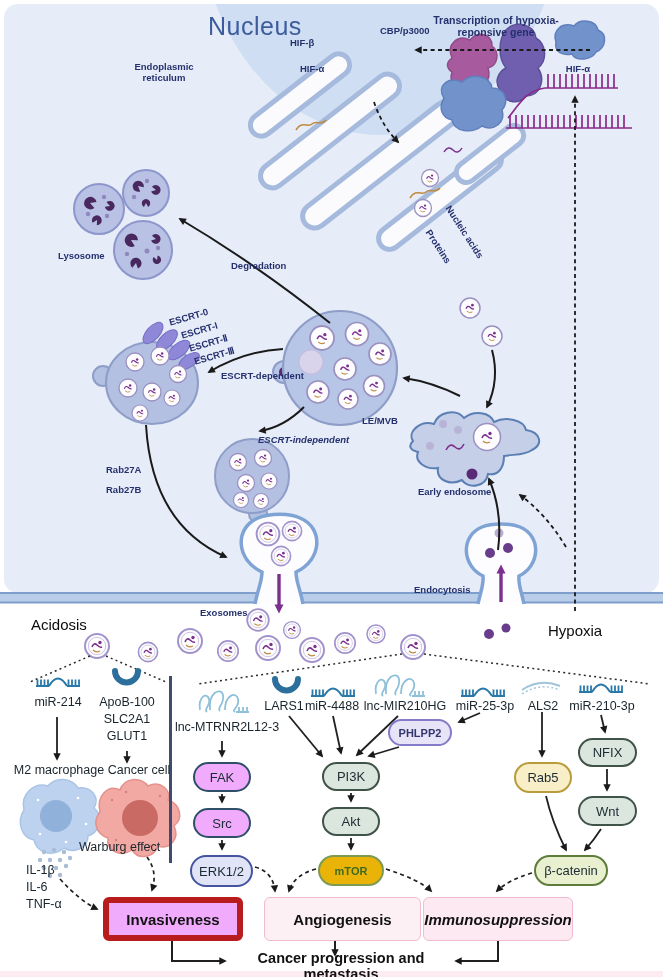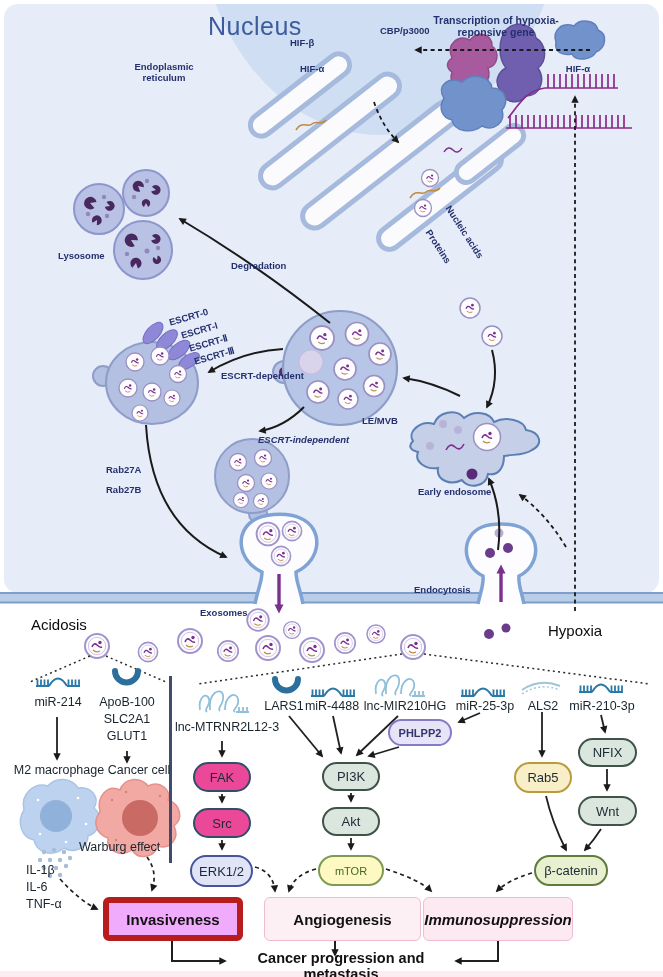--- a/index.html
+++ b/index.html
@@ -10,24 +10,24 @@
   .t{position:absolute;font-size:9.5px;font-weight:700;color:#25316e;line-height:1.15;}
   .ctr{text-align:center;}
   .nucleus-title{position:absolute;font-size:25px;font-weight:500;color:#3c5c9c;letter-spacing:.5px;}
   .rot{transform-origin:0 0;}
   
   .b{position:absolute;font-size:12.5px;color:#19242c;line-height:1.3;}
   .big{position:absolute;font-size:15px;font-weight:400;color:#0c0c0e;}
   
   .pill{position:absolute;border-radius:16px;display:flex;align-items:center;justify-content:center;
         font-size:13px;color:#1c2b33;box-sizing:border-box;}
-  .blue{background:#ec4899;border:2px solid #2f4e68;}
+  .blue{background:#f0abfc;border:2px solid #2f4e68;}
   .indigo{background:#e0e4f6;border:2px solid #44549e;}
   .green{background:#dbe6de;border:2px solid #3f5349;}
-  .lime{background:#fef9c3;border:2px solid #7d9a52;color:#3f6a1f;font-weight:400;font-size:11px;}
+  .lime{background:#eab308;border:2px solid #7d9a52;color:#3f6a1f;font-weight:700;font-size:11px;}
   .lav{background:#e7e4f8;border:2px solid #837bc8;font-size:11px;color:#33366e;font-weight:600;}
   .yellow{background:#f8efc9;border:2px solid #b89b3a;}
   .limegreen{background:#e9f0cf;border:2px solid #5d7c3c;}
   .outcome{position:absolute;border-radius:6px;display:flex;align-items:center;justify-content:center;
            font-weight:700;font-size:15px;color:#111;box-sizing:border-box;}
   .inv{background:#f0abfc;border:6px solid #b91c1c;}
   .ang{background:#fdf0f4;border:1.5px solid #f0bcce;}
   .imm{background:#fce9f2;border:1.5px solid #f0bcce;font-style:italic;}
   .final{position:absolute;font-size:14.5px;font-weight:700;color:#111;text-align:center;}
   .divider{position:absolute;width:2.5px;background:#3f4c70;}

